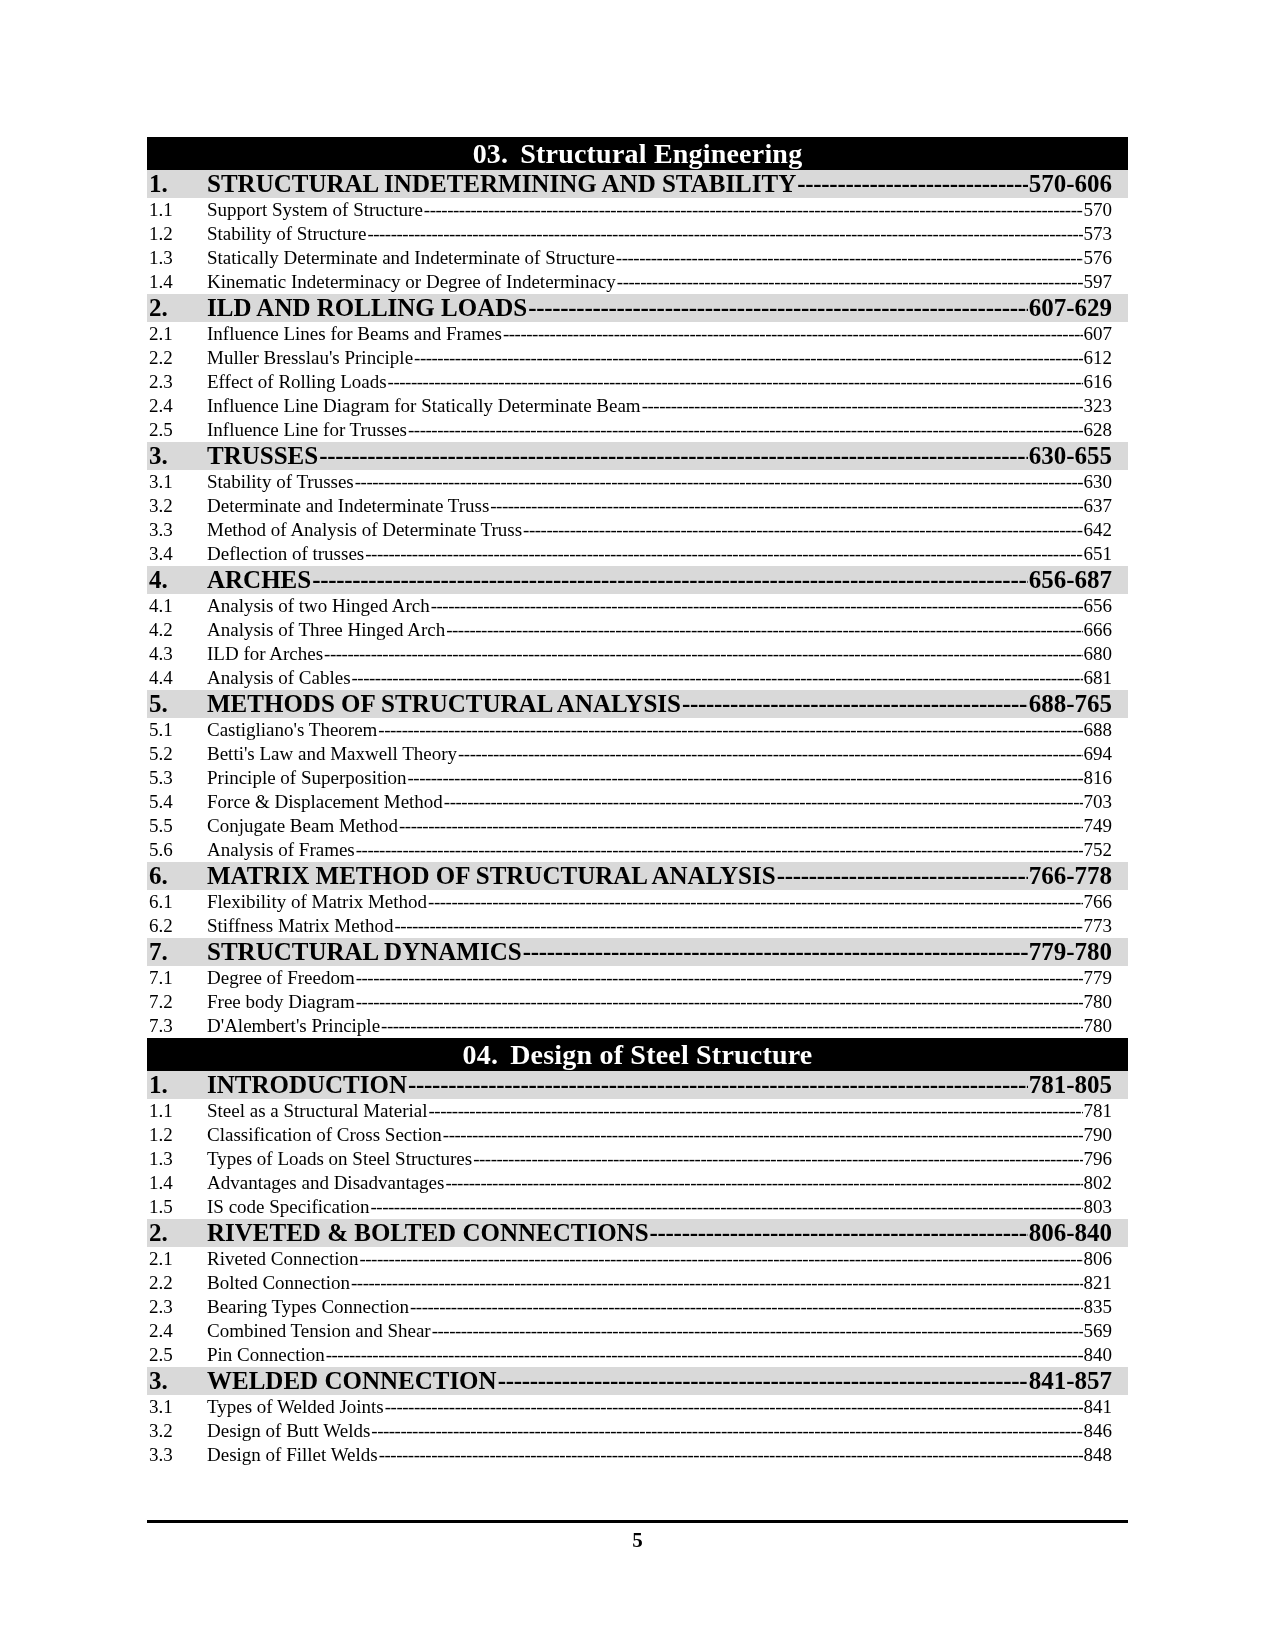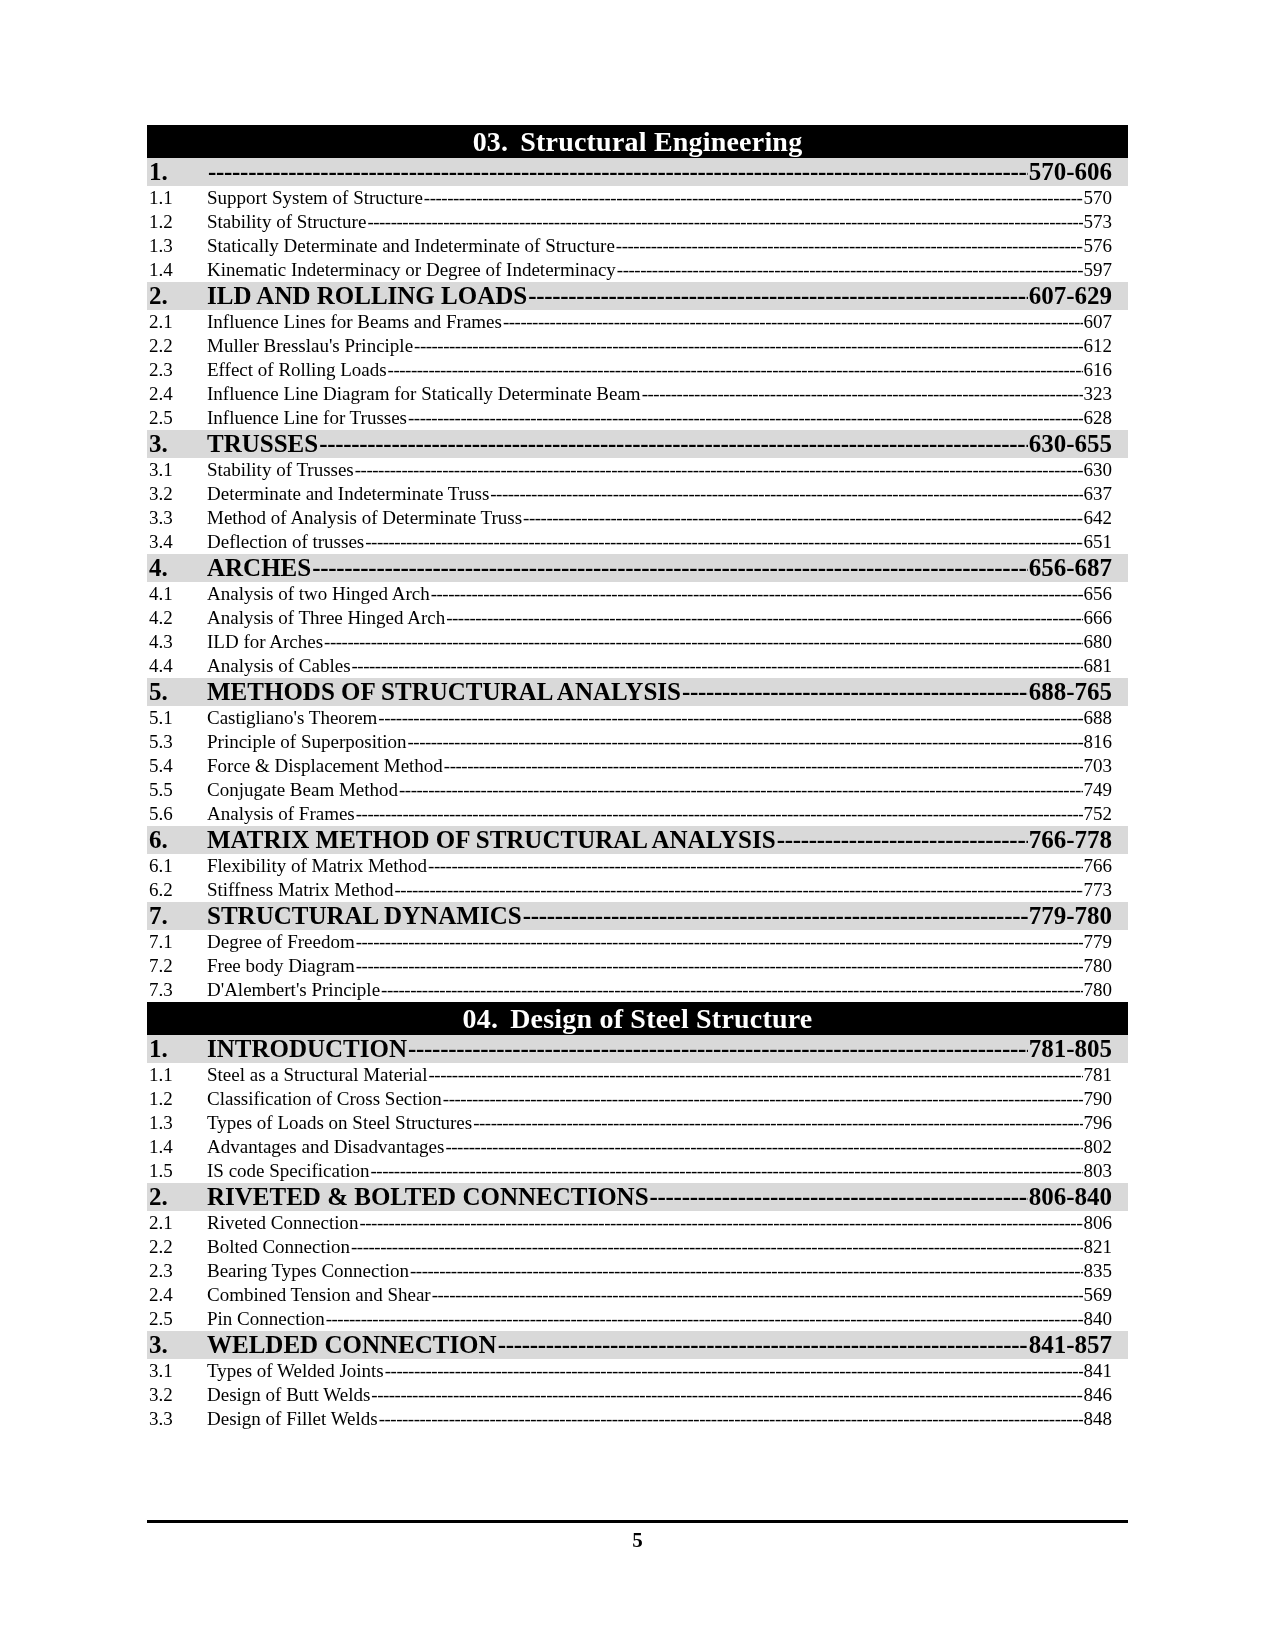--- a/index.html
+++ b/index.html
@@ -1,18 +1,18 @@
 <!DOCTYPE html>
 <html><head>
 <meta charset="utf-8">
 <style>
   html, body { margin: 0; padding: 0; background: #ffffff; }
   body { width: 1275px; height: 1650px; position: relative; overflow: hidden;
          font-family: "Liberation Serif", "DejaVu Serif", serif; color: #000; }
-  .toc { position: absolute; left: 147px; top: 125px; width: 981px; }
+  .toc { position: absolute; left: 147px; top: 137px; width: 981px; }
   .part-bar { background: #000; color: #fff; height: 33px; line-height: 33px;
               text-align: center; font-weight: bold; font-size: 28px; letter-spacing: 0.2px; }
   .part-bar .num { margin-right: 12px; }
   .row { display: flex; align-items: baseline; white-space: nowrap; overflow: hidden; }
   .row .n { width: 58px; flex: 0 0 58px; padding-left: 2px; }
   .row .t { flex: 0 0 auto; }
   .row .d { flex: 1 1 auto; overflow: hidden; white-space: nowrap; margin: 0 1px; }
   .row .d::before { content: "------------------------------------------------------------------------------------------------------------------------------------------------------------------------------------------------------------------------------------------------------------"; letter-spacing: -0.5px; }
   .row .p { flex: 0 0 auto; padding-right: 16px; }
   .chap { background: #d9d9d9; font-weight: bold; font-size: 25px; height: 28px; line-height: 28px; }
@@ -22,20 +22,21 @@
   .page-num { position: absolute; left: 0; width: 1275px; top: 1528px; text-align: center;
               font-weight: bold; font-size: 21px; }
 </style>
 </head>
 <body>
 
 <div class="toc" id="toc">
     <div class="part-bar"><span class="num">03.</span><span class="t">Structural Engineering</span></div>
     <div class="row chap">
       <span class="n">1.</span>
+      <span class="t">STRUCTURAL INDETERMINING AND STABILITY</span>
       <span class="d"></span>
       <span class="p">570-606</span>
     </div>
     <div class="row sub">
       <span class="n">1.1</span>
       <span class="t">Support System of Structure</span>
       <span class="d"></span>
       <span class="p">570</span>
     </div>
     <div class="row sub">
@@ -156,20 +157,26 @@
       <span class="n">5.</span>
       <span class="t">METHODS OF STRUCTURAL ANALYSIS</span>
       <span class="d"></span>
       <span class="p">688-765</span>
     </div>
     <div class="row sub">
       <span class="n">5.1</span>
       <span class="t">Castigliano's Theorem</span>
       <span class="d"></span>
       <span class="p">688</span>
+    </div>
+    <div class="row sub">
+      <span class="n">5.2</span>
+      <span class="t">Betti's Law and Maxwell Theory</span>
+      <span class="d"></span>
+      <span class="p">694</span>
     </div>
     <div class="row sub">
       <span class="n">5.3</span>
       <span class="t">Principle of Superposition</span>
       <span class="d"></span>
       <span class="p">816</span>
     </div>
     <div class="row sub">
       <span class="n">5.4</span>
       <span class="t">Force &amp; Displacement Method</span>

